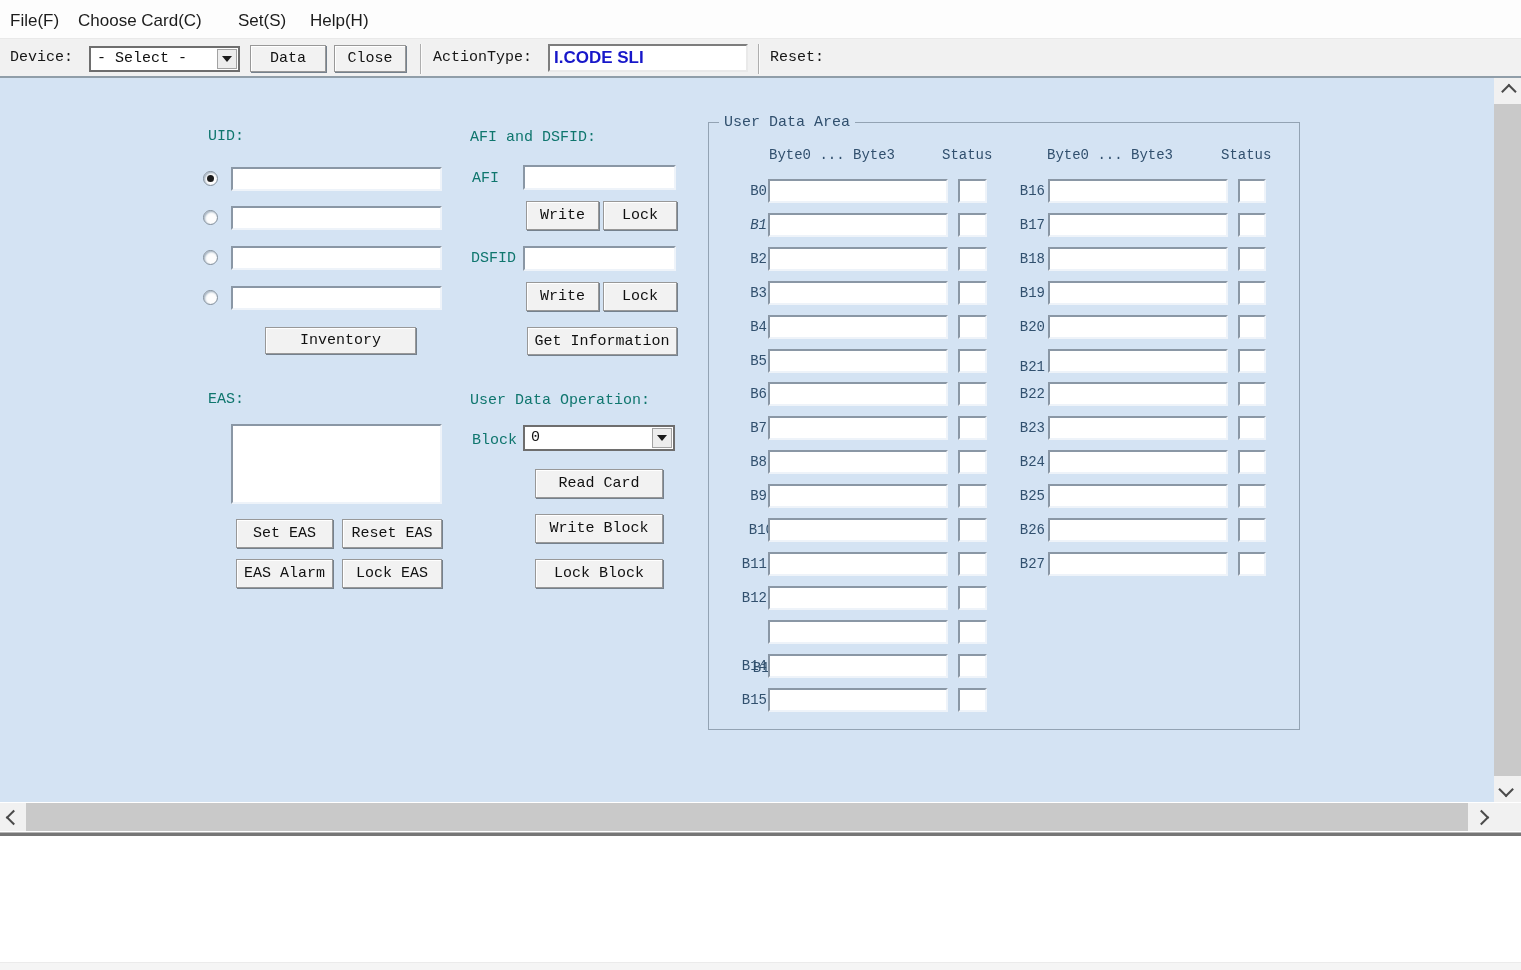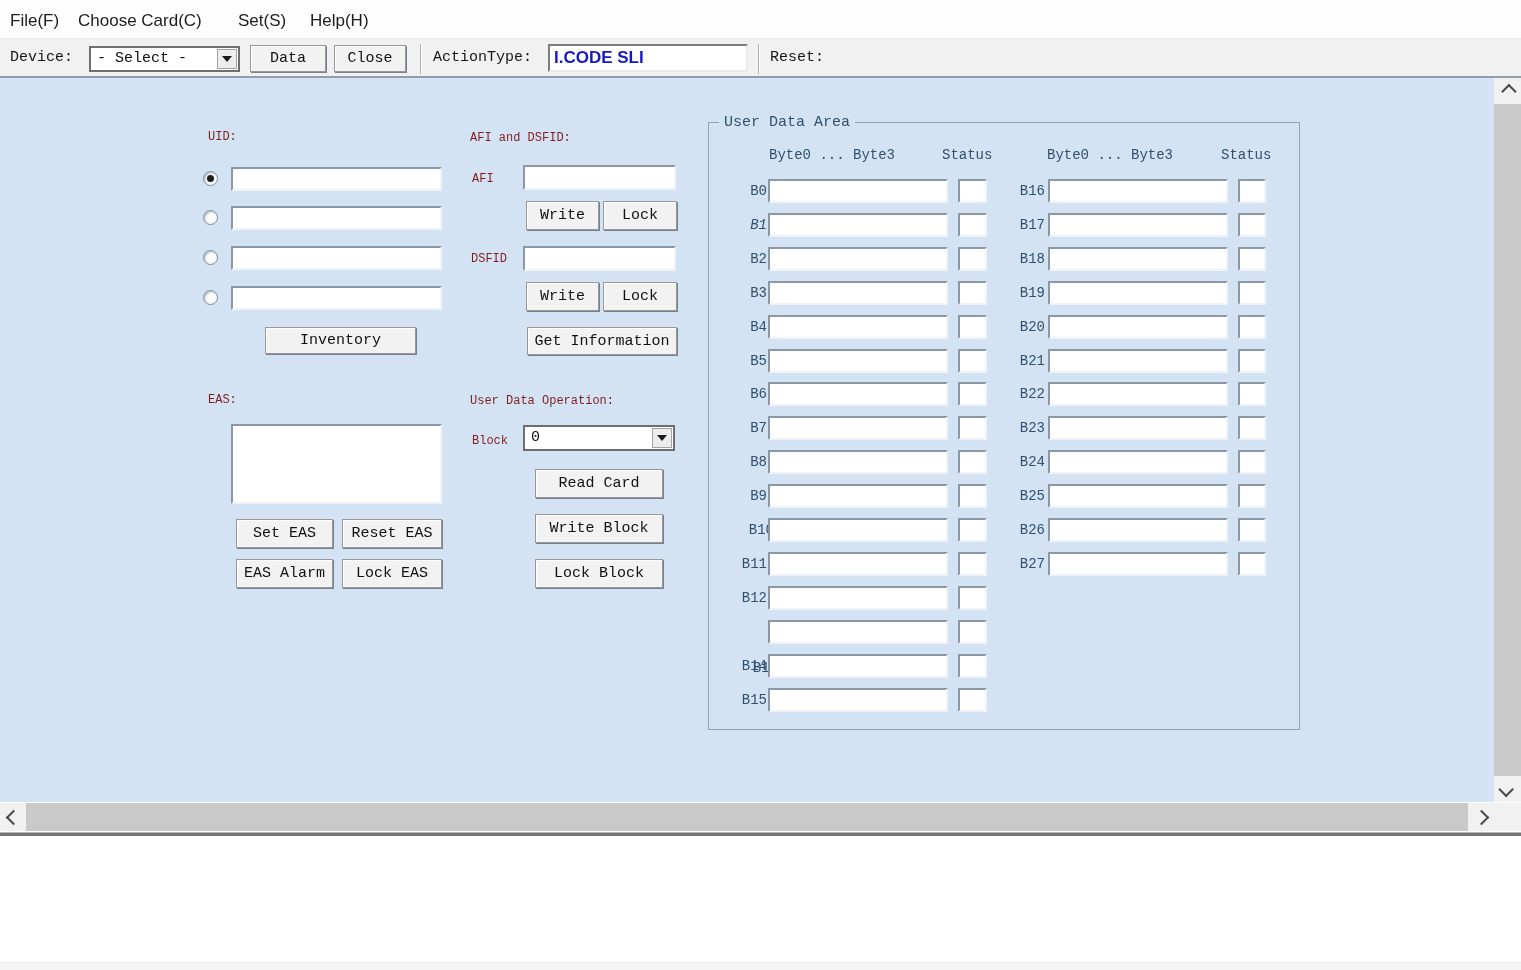--- a/index.html
+++ b/index.html
@@ -52,21 +52,21 @@
   }
   .combo .arrow{
     position:absolute;top:1px;bottom:1px;right:1px;width:20px;
     background:#ededed;border:1px solid #a2a2a2;box-sizing:border-box;
     display:flex;align-items:center;justify-content:center;
   }
   .tri-down{width:0;height:0;border-left:5px solid transparent;border-right:5px solid transparent;border-top:6px solid #1a1a1a;}
   
   #content{left:0;top:78px;width:1494px;height:724px;background:#d4e3f3;overflow:hidden;}
   .sec-label{
-    position:absolute;font-size:12px;color:#7f1d1d;white-space:nowrap;height:18px;line-height:18px;
+    position:absolute;font-size:15px;color:#0f766e;white-space:nowrap;height:18px;line-height:18px;
   }
   input.tfield,textarea.tfield{
     position:absolute;box-sizing:border-box;background:#fff;
     border:2px solid;border-color:#8a97a5 #eef3f9 #eef3f9 #8a97a5;
     font-family:"Liberation Mono","DejaVu Sans Mono",monospace;font-size:14px;color:#111;
     padding:1px 4px;outline:none;resize:none;
   }
   .radio{
     position:absolute;width:15px;height:15px;border-radius:50%;
     background:#fdfdfd;border:1px solid #7f8c99;box-sizing:border-box;
@@ -258,21 +258,21 @@
         <input class="tfield" style="left: 529px; top: 90px; width: 28px; height: 24px;">
         <span class="uda-rowlabel" style="left: 296px; top: 124px; width: 40px;">B18</span>
         <input class="tfield" style="left: 339px; top: 124px; width: 180px; height: 24px;">
         <input class="tfield" style="left: 529px; top: 124px; width: 28px; height: 24px;">
         <span class="uda-rowlabel" style="left: 296px; top: 158px; width: 40px;">B19</span>
         <input class="tfield" style="left: 339px; top: 158px; width: 180px; height: 24px;">
         <input class="tfield" style="left: 529px; top: 158px; width: 28px; height: 24px;">
         <span class="uda-rowlabel" style="left: 296px; top: 192px; width: 40px;">B20</span>
         <input class="tfield" style="left: 339px; top: 192px; width: 180px; height: 24px;">
         <input class="tfield" style="left: 529px; top: 192px; width: 28px; height: 24px;">
-        <span class="uda-rowlabel" style="left: 296px; top: 226px; width: 40px;">B21</span>
+        <span class="uda-rowlabel" style="left: 296px; top: 232px; width: 40px;">B21</span>
         <input class="tfield" style="left: 339px; top: 226px; width: 180px; height: 24px;">
         <input class="tfield" style="left: 529px; top: 226px; width: 28px; height: 24px;">
         <span class="uda-rowlabel" style="left: 296px; top: 259px; width: 40px;">B22</span>
         <input class="tfield" style="left: 339px; top: 259px; width: 180px; height: 24px;">
         <input class="tfield" style="left: 529px; top: 259px; width: 28px; height: 24px;">
         <span class="uda-rowlabel" style="left: 296px; top: 293px; width: 40px;">B23</span>
         <input class="tfield" style="left: 339px; top: 293px; width: 180px; height: 24px;">
         <input class="tfield" style="left: 529px; top: 293px; width: 28px; height: 24px;">
         <span class="uda-rowlabel" style="left: 296px; top: 327px; width: 40px;">B24</span>
         <input class="tfield" style="left: 339px; top: 327px; width: 180px; height: 24px;">

